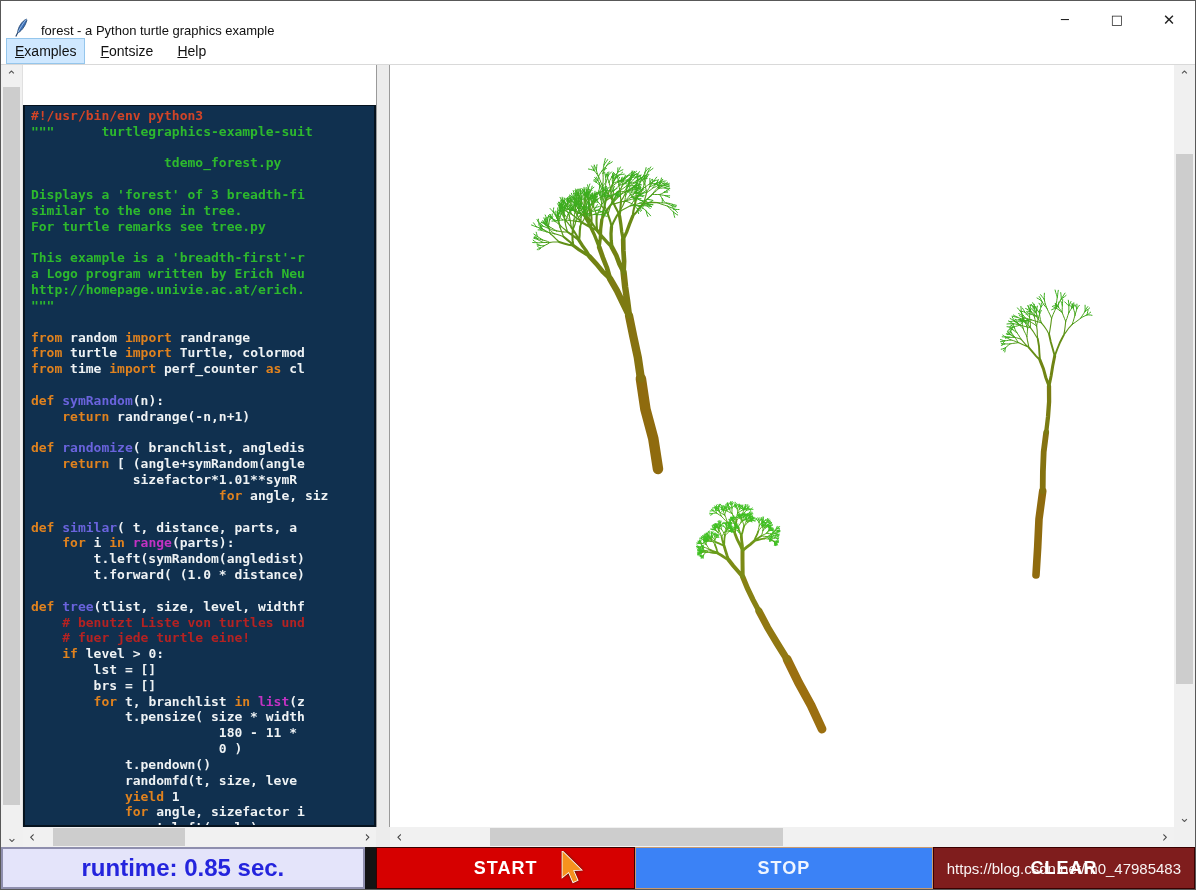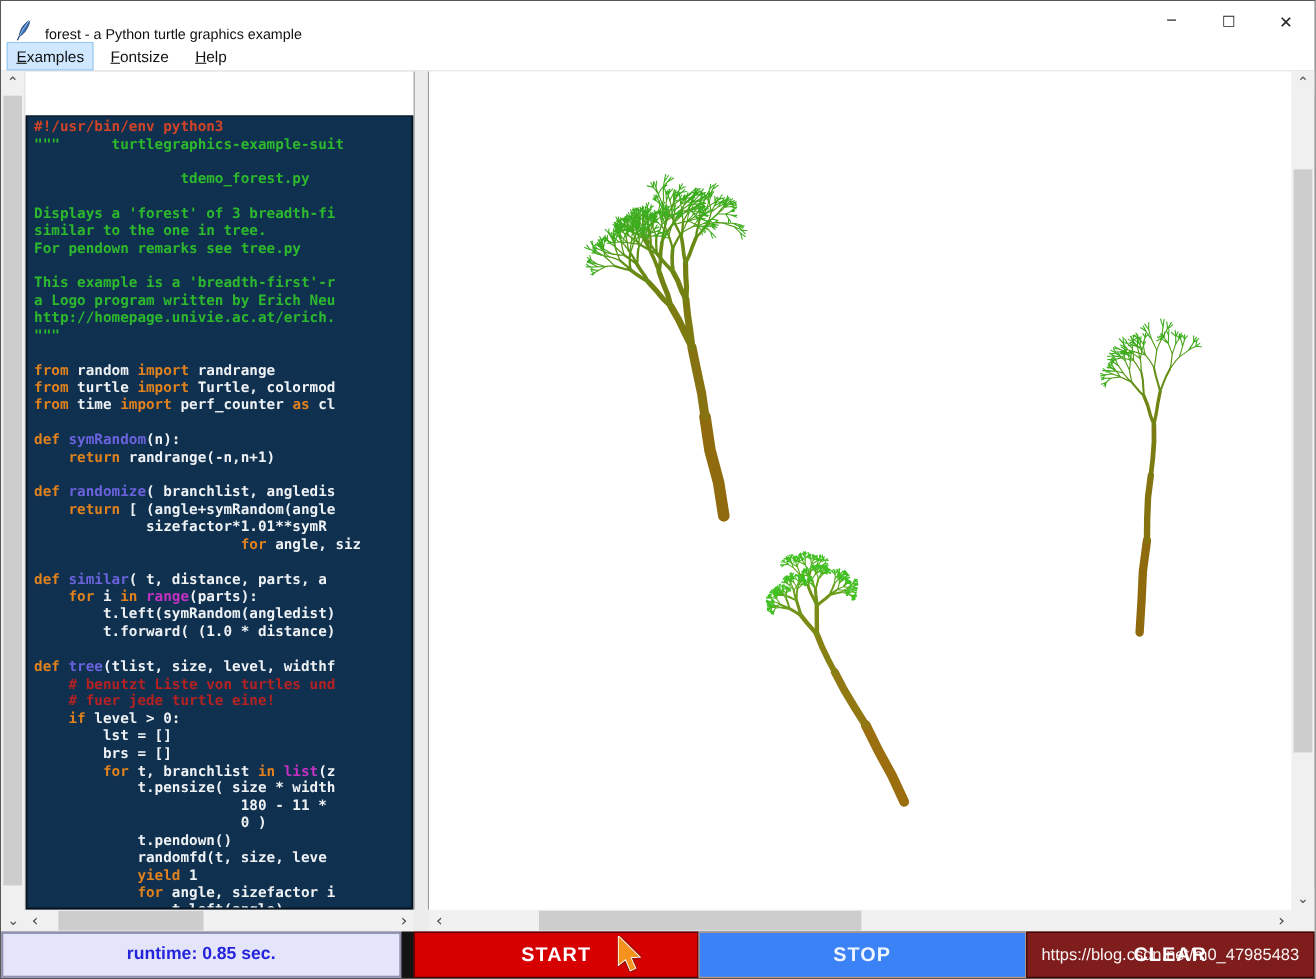--- a/index.html
+++ b/index.html
@@ -51,21 +51,21 @@
   .h-arrow { position:absolute; top:0; width:18px; height:100%; display:flex; align-items:center;
              justify-content:center; color:#444; font-size:15px; font-family:"DejaVu Sans", sans-serif; }
   .h-arrow.left{left:0}.h-arrow.right{right:0}
   .hthumb { position:absolute; top:1px; height:18px; background:#cdcdcd; }
   .hrow .gap2 { width:14px; background:#ececec; }
   .hrow .endcap { width:21px; background:#f0f0f0; }
   
   .bottombar { height:42px; background:#141414; display:flex; position:relative; }
   .runtime-box { width:376px; background:#e4e4fa; border:2px solid #8f8fae; display:flex;
                  align-items:center; justify-content:center; }
-  .runtime-text { color:#2424dd; font-size:16px; font-weight:bold; }
+  .runtime-text { color:#2424dd; font-size:24px; font-weight:bold; }
   .bb-divider { width:12px; background:#141414; }
   .bb-btn { display:flex; align-items:center; justify-content:center; position:relative;
             border:1px solid #3a0000; color:#fff; font-weight:bold; font-size:18px; letter-spacing:1px; }
   .bb-btn.start { width:267px; background:#d60000;align-items:center; }
   .bb-btn.stop  { width:308px; background:#3b82f6; border-color:#c79a70; color:rgba(255,255,255,.92); }
   .bb-btn.clear { width:271px; background:#7f1d1d; }
   .watermark { position:absolute; left:0; right:0; top:0; bottom:0; display:flex; align-items:center;
                justify-content:center; font-weight:normal; letter-spacing:0; font-size:15px;
                color:rgba(255,255,255,.95); white-space:nowrap; overflow:hidden; }
   .clear-label { position:relative; z-index:2; }
@@ -102,21 +102,21 @@
   </div>
 
   <div class="code-panel" id="codepanel">
       <div class="cl"><span class="sh">#!/usr/bin/env python3</span></div>
       <div class="cl"><span class="s">"""      turtlegraphics-example-suit</span></div>
       <div class="cl"></div>
       <div class="cl"><span class="s">                 tdemo_forest.py</span></div>
       <div class="cl"></div>
       <div class="cl"><span class="s">Displays a 'forest' of 3 breadth-fi</span></div>
       <div class="cl"><span class="s">similar to the one in tree.</span></div>
-      <div class="cl"><span class="s">For pendown remarks see tree.py</span></div>
+      <div class="cl"><span class="s">For turtle remarks see tree.py</span></div>
       <div class="cl"></div>
       <div class="cl"><span class="s">This example is a 'breadth-first'-r</span></div>
       <div class="cl"><span class="s">a Logo program written by Erich Neu</span></div>
       <div class="cl"><span class="s">http://homepage.univie.ac.at/erich.</span></div>
       <div class="cl"><span class="s">"""</span></div>
       <div class="cl"></div>
       <div class="cl"><span class="k">from</span><span class="t"> random </span><span class="k">import</span><span class="t"> randrange</span></div>
       <div class="cl"><span class="k">from</span><span class="t"> turtle </span><span class="k">import</span><span class="t"> Turtle, colormod</span></div>
       <div class="cl"><span class="k">from</span><span class="t"> time </span><span class="k">import</span><span class="t"> perf_counter </span><span class="k">as</span><span class="t"> cl</span></div>
       <div class="cl"></div>

